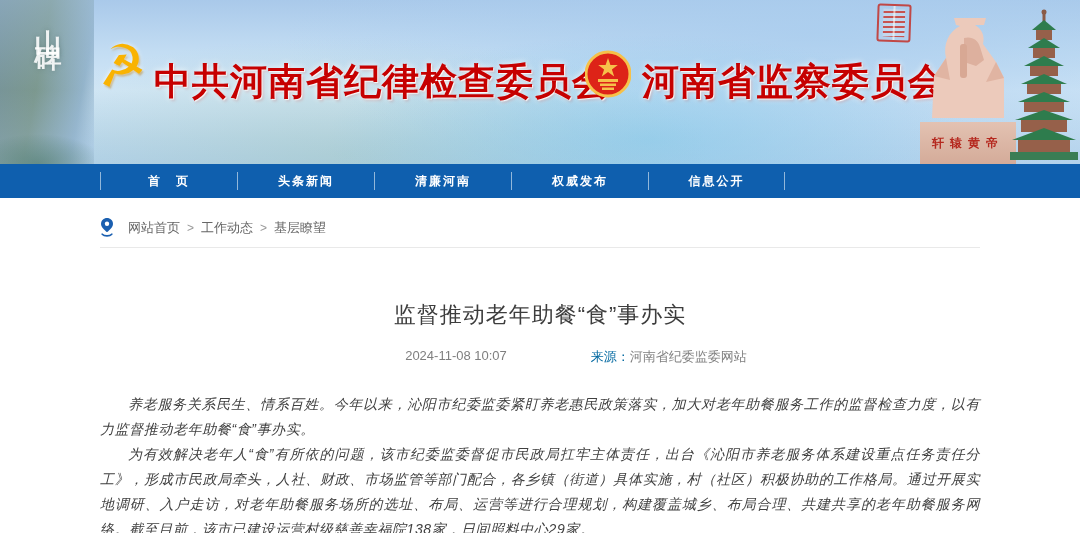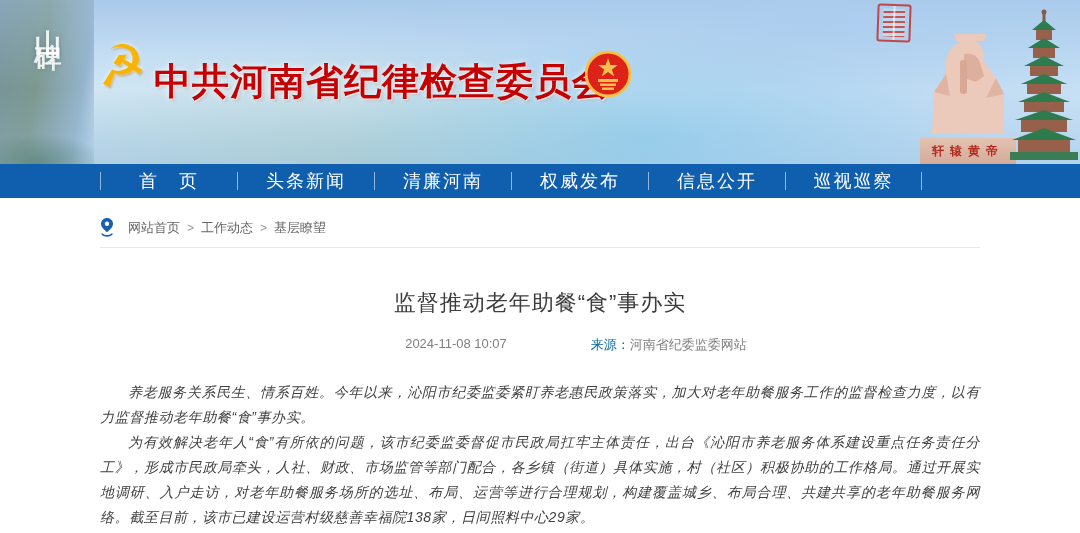--- a/index.html
+++ b/index.html
@@ -57,52 +57,52 @@
       repeating-linear-gradient(180deg, rgba(200,50,40,.8) 0 2px, rgba(200,50,40,0) 2px 5px),
       rgba(255,245,240,.25);
     background-clip:content-box; padding:3px 4px;
   }
   .seal::after{
     content:""; position:absolute; left:14px; top:0; width:2px; height:100%;
     background:rgba(255,250,245,.6);
   }
   .statue{ position:absolute; right:64px; bottom:0; width:96px; text-align:center; }
   .pedestal{
-    width:96px; height:26px; background:linear-gradient(180deg,#e3c2b2,#d4ab99);
+    width:96px; height:42px; background:linear-gradient(180deg,#e3c2b2,#d4ab99);
     display:flex; align-items:center; justify-content:center;
     font-family:"Liberation Serif","DejaVu Serif",serif;
     font-size:12px; font-weight:bold; color:#b5281e; letter-spacing:6px; white-space:nowrap;
   }
   .pagoda{ position:absolute; right:0; bottom:0; }
 
   
   .nav{
     width:1080px; height:34px; background:#0f5fae;
     display:flex; align-items:center; padding-left:100px;
   }
   .nav-item{
     width:137px; height:18px; line-height:18px; text-align:center;
-    color:#fff; font-size:18px; font-weight:normal; letter-spacing:2px;
+    color:#fff; font-size:12px; font-weight:bold; letter-spacing:2px;
     border-left:1px solid rgba(255,255,255,.55);
     cursor:pointer; white-space:nowrap;
   }
   .nav-item:last-child{ border-right:1px solid rgba(255,255,255,.55); }
 
   
   .main{ width:880px; margin:0 auto; }
   .breadcrumb{
     margin-top:20px; padding-bottom:10px; border-bottom:1px solid #e9e9e9;
     display:flex; align-items:center; color:#666; font-size:13px;
   }
   .pin{ margin-right:14px; display:inline-flex; }
   .crumb{ cursor:pointer; }
   .crumb-sep{ margin:0 7px; color:#999; font-size:12px; }
 
   .article-title{
-    margin-top:40px; text-align:center; font-size:22px; color:#3d3d3d;
+    margin-top:52px; text-align:center; font-size:22px; color:#3d3d3d;
     font-weight:normal; letter-spacing:1px;
   }
   .meta{
     margin-top:18px; display:flex; justify-content:center; gap:84px;
     font-size:13px; color:#7f7f7f; transform:translateX(36px);
   }
   .meta .src-label{ color:#0369a1; }
 
   .article-body{
     margin-top:26px; font-size:14px; line-height:25px; letter-spacing:0.6px;
@@ -124,20 +124,21 @@
   <span class="national-emblem">
     <svg width="46" height="52" viewBox="0 0 46 52">
       <circle cx="23" cy="26" r="22" fill="#dd2318"></circle>
       <circle cx="23" cy="26" r="22" fill="none" stroke="#f6c14a" stroke-width="3"></circle>
       <polygon points="23,10 25.4,17 32.8,17 26.9,21.4 29.2,28.4 23,24.1 16.8,28.4 19.1,21.4 13.2,17 20.6,17" fill="#f6c14a"></polygon>
       <rect x="13" y="31" width="20" height="3" fill="#f6c14a"></rect>
       <rect x="15" y="35.5" width="16" height="2.5" fill="#f6c14a"></rect>
       <rect x="17" y="39.5" width="12" height="2.5" fill="#f6c14a"></rect>
     </svg>
   </span>
+  <div class="banner-title title-sup">河南省监察委员会</div>
 
   <div class="seal"></div>
 
   <div class="statue">
     <svg width="96" height="104" viewBox="0 0 96 104">
       <path d="M34 4 L66 4 L64 11 L55 11 C62 15 65 22 63 30 L76 48 L84 64 L84 104 L12 104 L14 62 L26 44 C23 31 28 18 40 12 L36 11 Z" fill="#eccabb"></path>
       <path d="M44 24 C52 22 58 26 60 33 L64 46 L56 52 L44 48 Z" fill="#ddb09e"></path>
       <rect x="40" y="30" width="7" height="34" rx="3" fill="#d8a894"></rect>
       <path d="M26 44 L14 62 L30 66 Z" fill="#e0b4a2"></path>
       <path d="M76 48 L84 64 L66 68 Z" fill="#e0b4a2"></path>
@@ -169,21 +170,20 @@
     </svg>
   </span>
 </div>
 
 <div class="nav">
   <div class="nav-item">首　页</div>
   <div class="nav-item">头条新闻</div>
   <div class="nav-item">清廉河南</div>
   <div class="nav-item">权威发布</div>
   <div class="nav-item">信息公开</div>
-  <div class="nav-item">巡视巡察</div>
 </div>
 
 <div class="main">
 
   <div class="breadcrumb">
     <span class="pin">
       <svg width="14" height="19" viewBox="0 0 14 19">
         <path d="M7 0C3.7 0 1 2.6 1 5.9 1 10 7 14 7 14s6-4 6-8.1C13 2.6 10.3 0 7 0z" fill="#1a5fb0"></path>
         <circle cx="7" cy="5.8" r="2.2" fill="#fff"></circle>
         <path d="M2.2 16.2c.9 1 2.7 1.7 4.8 1.7s3.9-.7 4.8-1.7" stroke="#1a5fb0" stroke-width="1.6" fill="none" stroke-linecap="round"></path>

